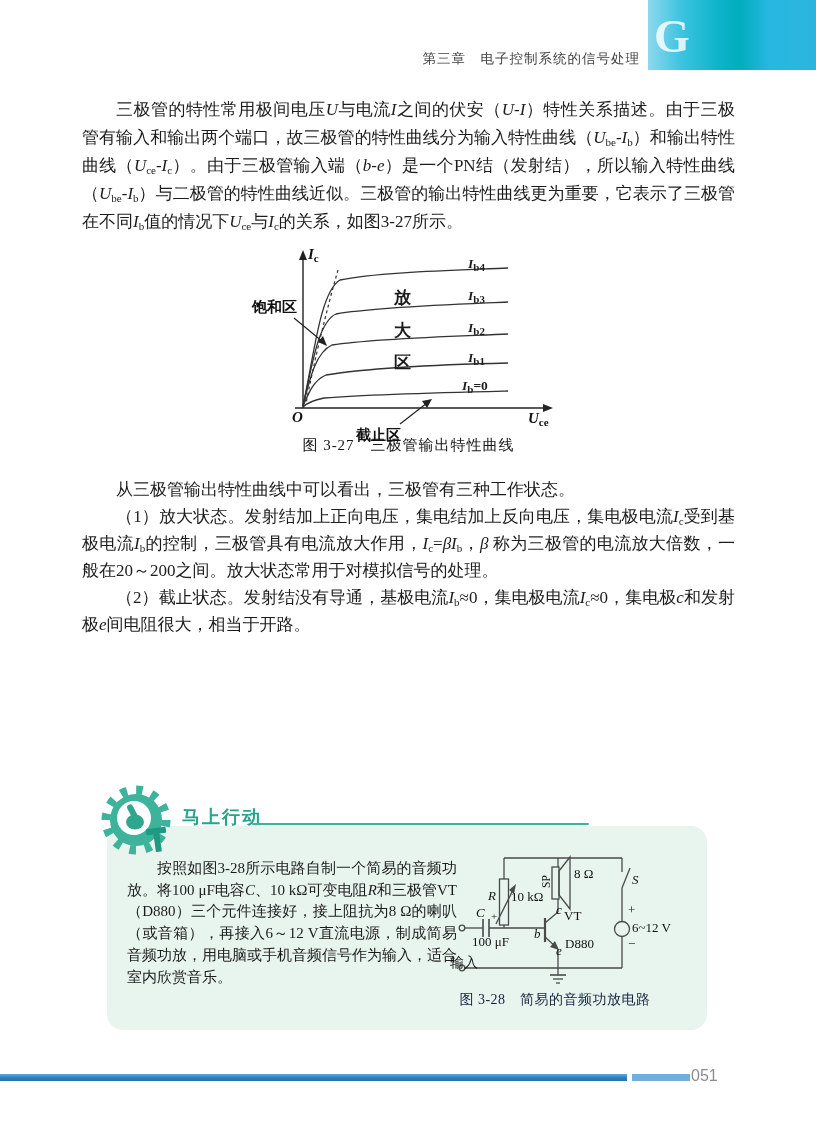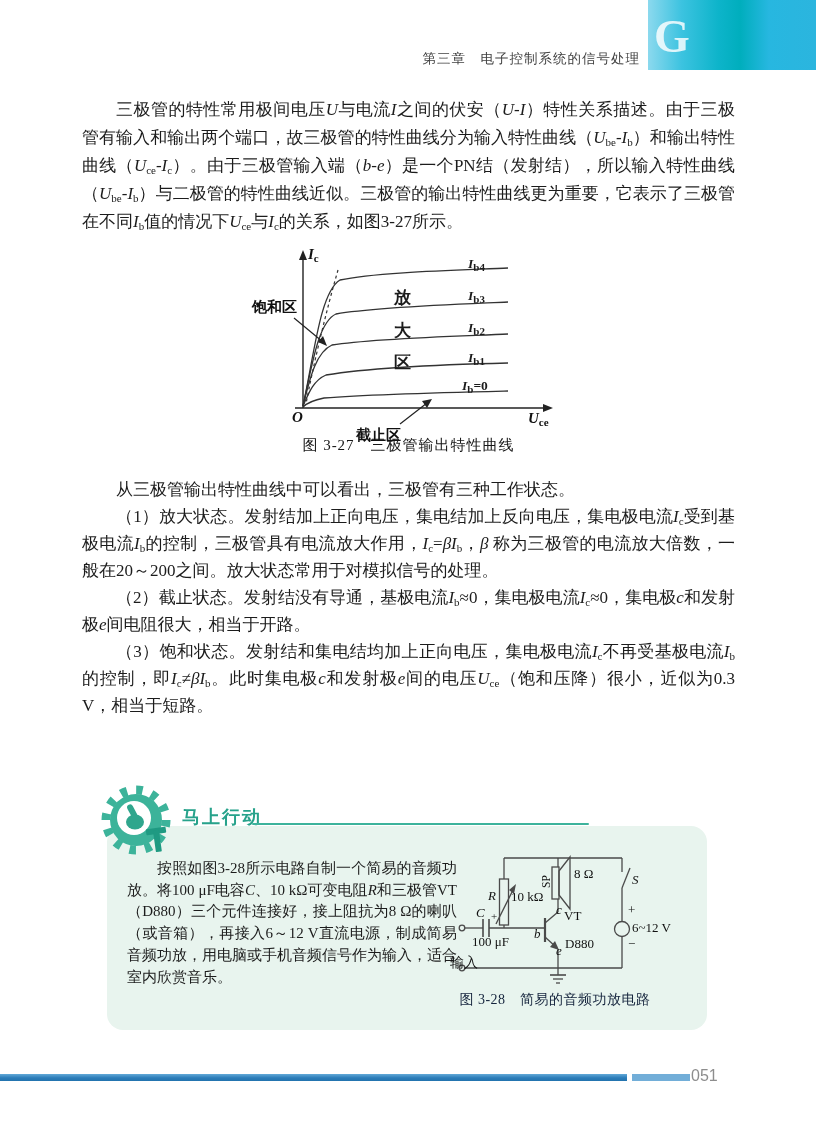--- a/index.html
+++ b/index.html
@@ -98,21 +98,20 @@
   <span class="curve-lbl" style="top:74px;"><i>I</i><sub>b2</sub></span>
   <span class="curve-lbl" style="top:104px;"><i>I</i><sub>b1</sub></span>
   <span class="curve-lbl" style="left:212px;top:132px;"><i>I</i><sub>b</sub>=0</span>
 </div>
 <div id="fig27-caption" class="abs fig-caption">图 3-27　三极管输出特性曲线</div>
 
 <div id="block2" class="abs text-block">
   <p>从三极管输出特性曲线中可以看出，三极管有三种工作状态。</p>
   <p>（1）放大状态。发射结加上正向电压，集电结加上反向电压，集电极电流<i>I</i><sub>c</sub>受到基极电流<i>I</i><sub>b</sub>的控制，三极管具有电流放大作用，<i>I</i><sub>c</sub>=<i>βI</i><sub>b</sub>，<i>β</i> 称为三极管的电流放大倍数，一般在20～200之间。放大状态常用于对模拟信号的处理。</p>
   <p>（2）截止状态。发射结没有导通，基极电流<i>I</i><sub>b</sub>≈0，集电极电流<i>I</i><sub>c</sub>≈0，集电极<i>c</i>和发射极<i>e</i>间电阻很大，相当于开路。</p>
-  <p>（3）饱和状态。发射结和集电结均加上正向电压，集电极电流<i>I</i><sub>c</sub>不再受基极电流<i>I</i><sub>b</sub>的控制，即<i>I</i><sub>c</sub>≠<i>βI</i><sub>b</sub>。此时集电极<i>c</i>和发射极<i>e</i>间的电压<i>U</i><sub>ce</sub>（饱和压降）很小，近似为0.3 V，相当于短路。</p>
 </div>
 
 <div class="abs activity-box"></div>
 <svg class="abs activity-icon" viewBox="0 0 76 76">
   <circle cx="36" cy="36" r="30" fill="none" stroke="#3cb39a" stroke-width="9" stroke-dasharray="6.5 9.2"></circle>
   <circle cx="36" cy="36" r="26" fill="#3cb39a"></circle>
   <circle cx="34" cy="34" r="17" fill="#ffffff"></circle>
   <g fill="#2fa68d">
     <rect x="29" y="20" width="6" height="15" rx="3" transform="rotate(-28 32 27)"></rect>
     <ellipse cx="35" cy="38" rx="9" ry="7.5"></ellipse>

